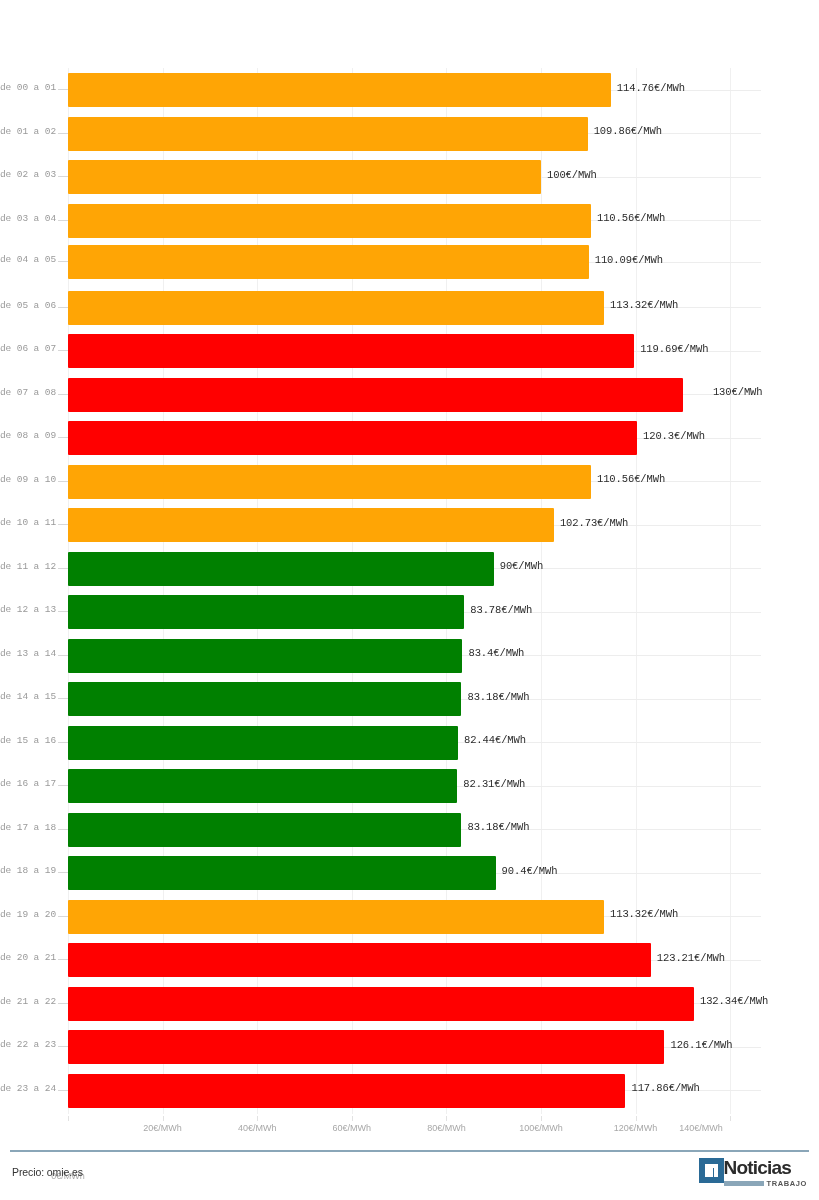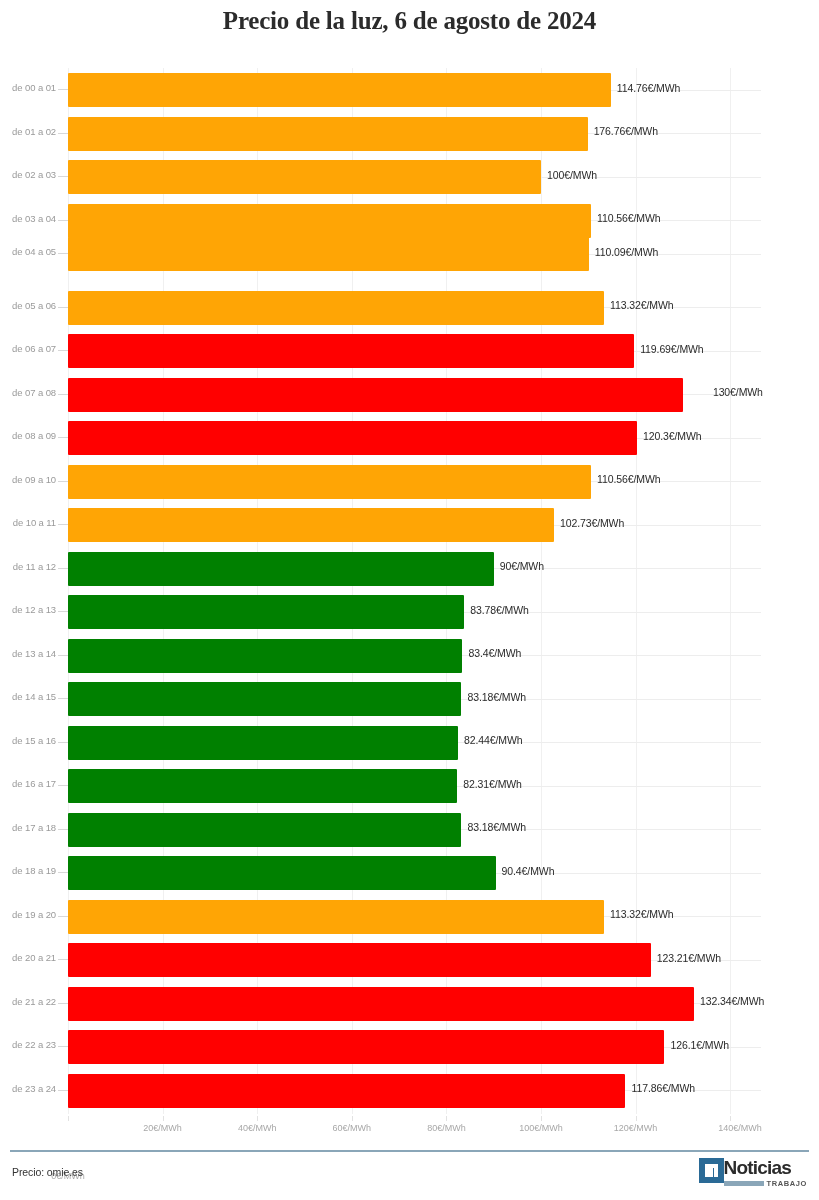--- a/index.html
+++ b/index.html
@@ -46,20 +46,21 @@
     top:0;
     bottom:0;
     width:1px;
     background:#f0f0f0;
   }
   .row {
     position:absolute;
     left:0;
     width:819px;
     height:43.5px;
+    font-family:Liberation Mono, monospace;
   }
   .row-rule {
     position:absolute;
     left:68px;
     right:58px;
     top:21.5px;
     height:1px;
     background:#ededed;
   }
   .ytick {
@@ -178,21 +179,20 @@
     font-weight:bold;
     color:#555;
     letter-spacing:0.6px;
   }
 </style>
 </head>
 <body>
 
 <div id="chart-root">
 
-  <div class="title">Precio de la luz, 6 de agosto de 2024</div>
 
   <div class="plot">
     <div class="gridlines" id="gridlines">
         <div class="gridline" style="left: 68px;"></div>
         <div class="gridline" style="left: 162.6px;"></div>
         <div class="gridline" style="left: 257.2px;"></div>
         <div class="gridline" style="left: 351.8px;"></div>
         <div class="gridline" style="left: 446.4px;"></div>
         <div class="gridline" style="left: 541px;"></div>
         <div class="gridline" style="left: 635.6px;"></div>
@@ -204,37 +204,37 @@
           <div class="ylabel">de 00 a 01</div>
           <div class="ytick"></div>
           <div class="bar" style="width: 542.815px; background: rgb(255, 165, 5);"></div>
           <div class="vlabel" style="left: 616.815px;">114.76€/MWh</div>
         </div>
         <div class="row" style="top: 43.5px;">
           <div class="row-rule"></div>
           <div class="ylabel">de 01 a 02</div>
           <div class="ytick"></div>
           <div class="bar" style="width: 519.638px; background: rgb(255, 165, 5);"></div>
-          <div class="vlabel" style="left: 593.638px;">176.76€/MWh</div>
+          <div class="vlabel" style="left: 593.638px;">109.86€/MWh</div>
         </div>
         <div class="row" style="top: 87px;">
           <div class="row-rule"></div>
           <div class="ylabel">de 02 a 03</div>
           <div class="ytick"></div>
           <div class="bar" style="width: 473px; background: rgb(255, 165, 5);"></div>
           <div class="vlabel" style="left: 547px;">100€/MWh</div>
         </div>
         <div class="row" style="top: 130.5px;">
           <div class="row-rule"></div>
           <div class="ylabel">de 03 a 04</div>
           <div class="ytick"></div>
           <div class="bar" style="width: 522.949px; background: rgb(255, 165, 5);"></div>
           <div class="vlabel" style="left: 596.949px;">110.56€/MWh</div>
         </div>
-        <div class="row" style="top: 164px;">
+        <div class="row" style="top: 172px;">
           <div class="row-rule"></div>
           <div class="ylabel">de 04 a 05</div>
           <div class="ytick"></div>
           <div class="bar" style="width: 520.726px; background: rgb(255, 165, 5);"></div>
           <div class="vlabel" style="left: 594.726px;">110.09€/MWh</div>
         </div>
         <div class="row" style="top: 217.5px;">
           <div class="row-rule"></div>
           <div class="ylabel">de 05 a 06</div>
           <div class="ytick"></div>
@@ -379,21 +379,21 @@
       <div class="xtick-label" style="left: 257.2px;">40€/MWh</div>
       <div class="xtick-mark" style="left: 351.8px;"></div>
       <div class="xtick-label" style="left: 351.8px;">60€/MWh</div>
       <div class="xtick-mark" style="left: 446.4px;"></div>
       <div class="xtick-label" style="left: 446.4px;">80€/MWh</div>
       <div class="xtick-mark" style="left: 541px;"></div>
       <div class="xtick-label" style="left: 541px;">100€/MWh</div>
       <div class="xtick-mark" style="left: 635.6px;"></div>
       <div class="xtick-label" style="left: 635.6px;">120€/MWh</div>
       <div class="xtick-mark" style="left: 730.2px;"></div>
-      <div class="xtick-label" style="left: 740px;">140€/MWh</div>
+      <div class="xtick-label" style="left: 701px;">140€/MWh</div>
     </div>
 
   <div class="footer-div"></div>
   <div class="source">Precio: omie.es</div>
 
   <div class="logo">
     <div class="logo-mark"></div>
     <div class="logo-text">
       <div class="logo-name">Noticias</div>
       <div class="logo-sub-wrap">

